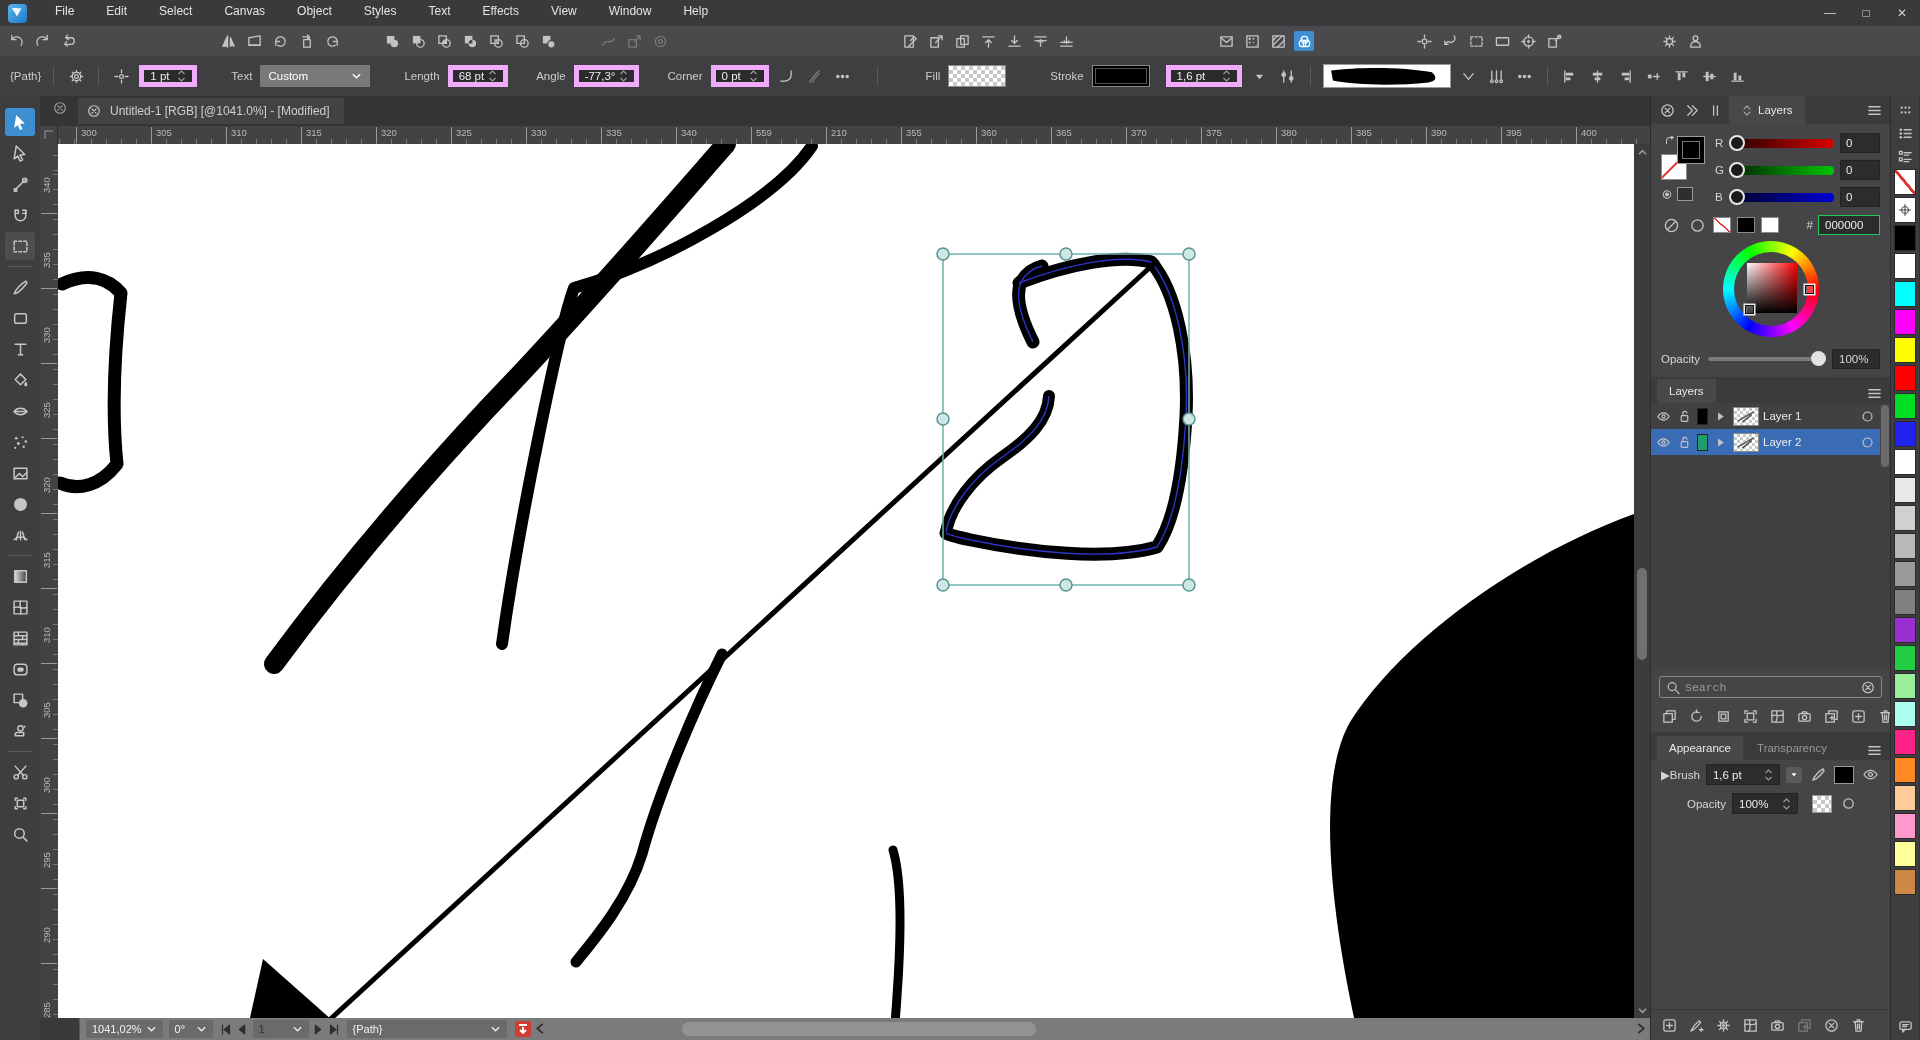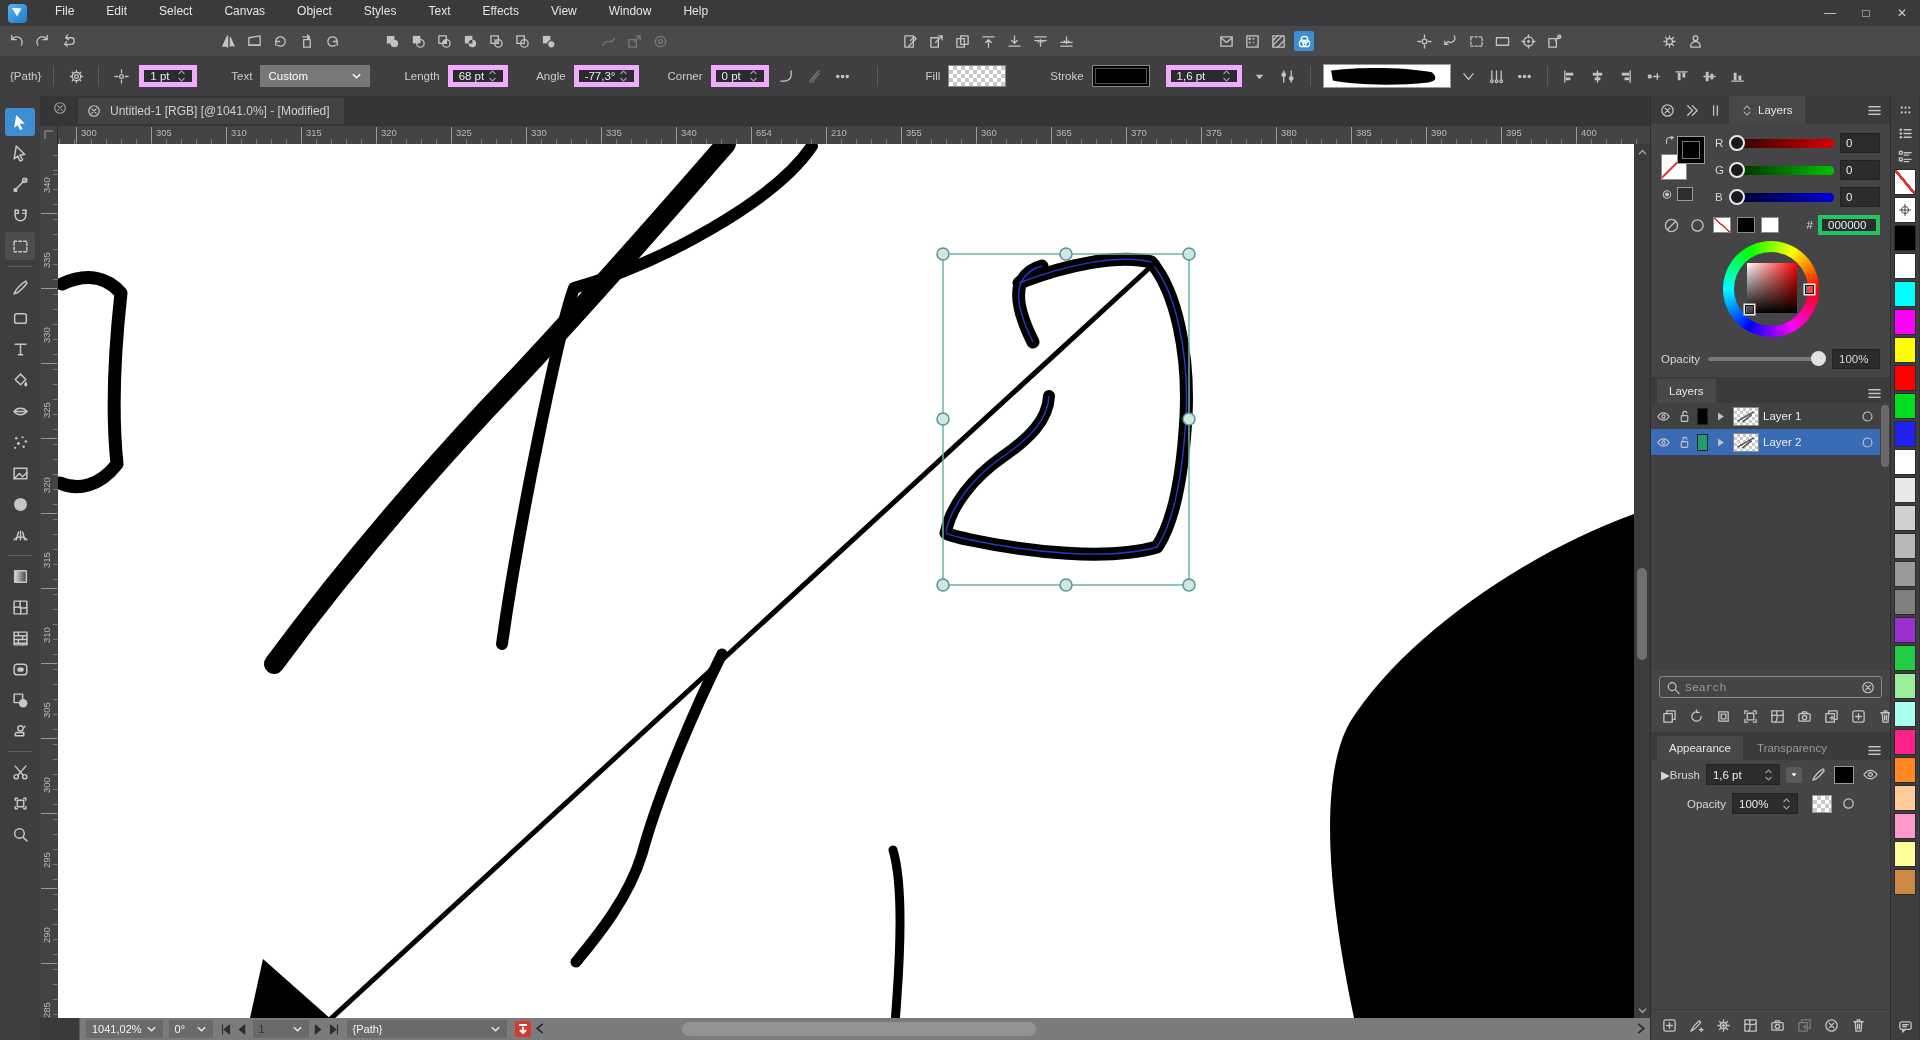--- a/index.html
+++ b/index.html
@@ -106,21 +106,21 @@
   .ctrack { flex:1; height:9px; border-radius:4px; position:relative; }
   .ctrack .knob { position:absolute; left:-2px; top:-4px; width:16px; height:16px; border-radius:50%; background:#1a1a1c; border:2px solid #e8e8ea; }
   .cval { width:40px; height:20px; background:#2c2c2e; border:1px solid #232325; display:flex; align-items:center; padding:0 5px; color:#ececee; }
   #track-r { background:linear-gradient(to right,#230000,#d90000); }
   #track-g { background:linear-gradient(to right,#002300,#00c400); }
   #track-b { background:linear-gradient(to right,#000023,#0000d9); }
   #color-bottom { display:flex; align-items:center; gap:6px; margin-top:2px; }
   .mini-sw { width:18px; height:16px; border:1px solid #8a8a8c; position:relative; flex:none; }
   .mini-none { background:#fff; } .mini-none:after { content:""; position:absolute; inset:0; background:linear-gradient(to top right,transparent 46%,#e03030 47%,#e03030 53%,transparent 54%); }
   #hexwrap { margin-left:auto; display:flex; align-items:center; gap:5px; }
-  #hexfield { width:62px; height:20px; background:#2c2c2e; border:4px solid #22c55e; display:flex; align-items:center; padding:0 6px; color:#ececee; }
+  #hexfield { width:62px; height:20px; background:#2c2c2e; border:1px solid #22c55e; display:flex; align-items:center; padding:0 6px; color:#ececee; }
   #wheelwrap { display:flex; justify-content:center; padding:6px 0 2px; }
   #wheel { width:96px; height:96px; border-radius:50%; background:conic-gradient(from 90deg,#f00,#f0f,#00f,#0ff,#0f0,#ff0,#f00); position:relative; }
   #wheel:before { content:""; position:absolute; inset:11px; border-radius:50%; background:#454547; }
   #sv { position:absolute; left:24px; top:22px; width:50px; height:50px; background:linear-gradient(to top,#000,rgba(0,0,0,0)),linear-gradient(to right,#fff,#f00); }
   .selq { position:absolute; width:9px; height:9px; border:1.5px solid #111; background:rgba(255,255,255,.25); box-shadow:0 0 0 1.5px #eee; }
   #opacity-row { display:flex; align-items:center; gap:8px; padding:2px 10px 8px; flex:none; }
   #op-track { flex:1; height:4px; background:#7a7a7c; border-radius:2px; position:relative; }
   #op-knob { position:absolute; right:-2px; top:-6px; width:15px; height:15px; border-radius:50%; background:#e2e2e4; }
   #op-val { width:48px; height:20px; background:#2c2c2e; border:1px solid #232325; display:flex; align-items:center; padding:0 6px; }
   
@@ -807,21 +807,21 @@
       <div id="hruler">
           <span class="hlab" style="left:18px">300</span>
           <span class="hlab" style="left:93px">305</span>
           <span class="hlab" style="left:168px">310</span>
           <span class="hlab" style="left:243px">315</span>
           <span class="hlab" style="left:318px">320</span>
           <span class="hlab" style="left:393px">325</span>
           <span class="hlab" style="left:468px">330</span>
           <span class="hlab" style="left:543px">335</span>
           <span class="hlab" style="left:618px">340</span>
-          <span class="hlab" style="left:693px">654</span>
+          <span class="hlab" style="left:693px">559</span>
           <span class="hlab" style="left:768px">210</span>
           <span class="hlab" style="left:843px">355</span>
           <span class="hlab" style="left:918px">360</span>
           <span class="hlab" style="left:993px">365</span>
           <span class="hlab" style="left:1068px">370</span>
           <span class="hlab" style="left:1143px">375</span>
           <span class="hlab" style="left:1218px">380</span>
           <span class="hlab" style="left:1293px">385</span>
           <span class="hlab" style="left:1368px">390</span>
           <span class="hlab" style="left:1443px">395</span>

